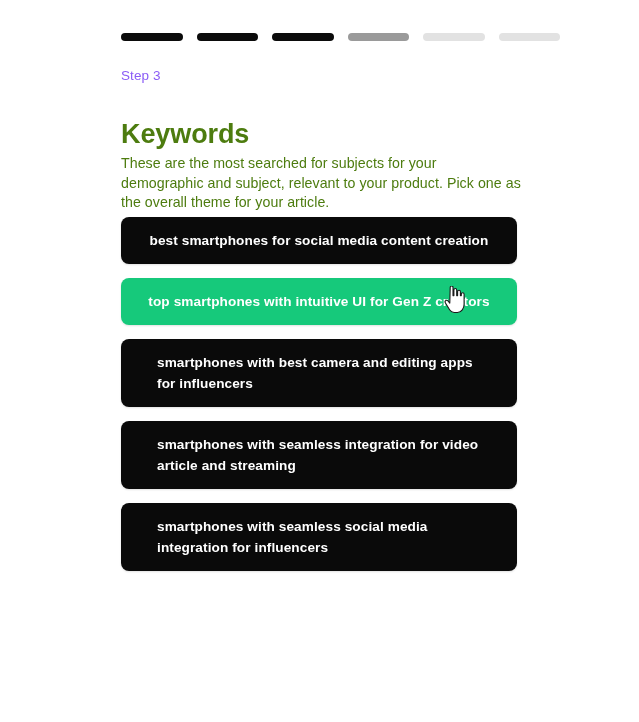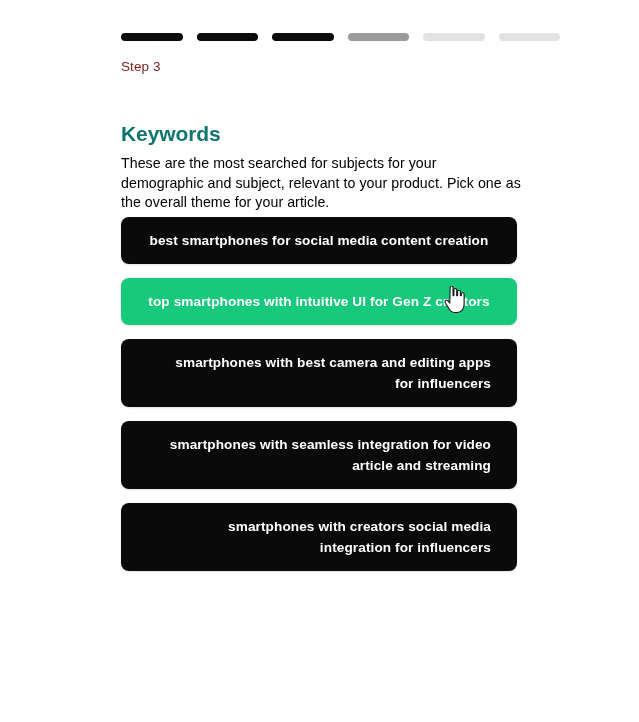--- a/index.html
+++ b/index.html
@@ -40,47 +40,47 @@
     background: #e2e2e2;
   }
   .progress-seg.done   { background: #0b0b0b; }
   .progress-seg.active { background: #9a9a9a; }
   .progress-seg.todo   { background: #e2e2e2; }
 
   
   .step-label {
     position: absolute;
     left: 121px;
-    top: 58px;
+    top: 67px;
     font-size: 13.5px;
     line-height: 18px;
-    color: #7f1d1d;
+    color: #8b5cf6;
     letter-spacing: 0.1px;
   }
 
   
   .heading {
     position: absolute;
     left: 121px;
     top: 121px;
     width: 420px;
   }
   .heading h1 {
     margin: 0;
-    font-size: 21px;
+    font-size: 27px;
     line-height: 26px;
     font-weight: 700;
-    color: #0f766e;
+    color: #4d7c0f;
     letter-spacing: -0.1px;
   }
   .heading p {
     margin: 7px 12px 0 0;
     font-size: 14.2px;
     line-height: 19.5px;
-    color: #000000;
+    color: #4d7c0f;
     max-width: 400px;
     letter-spacing: 0.05px;
   }
 
   
   .keyword-list {
     position: absolute;
     left: 121px;
     top: 217px;
     width: 396px;
@@ -95,21 +95,21 @@
     border-radius: 8px;
     background: #0a0a0a;
     color: #ffffff;
     border: none;
     padding: 13px 26px;
     font-family: inherit;
     font-size: 13.6px;
     line-height: 21px;
     font-weight: 600;
     letter-spacing: 0.1px;
-    text-align: right;
+    text-align: left;
     display: flex;
     align-items: center;
     justify-content: center;
     cursor: pointer;
     box-shadow: 0 1px 2px rgba(0,0,0,0.12);
   }
   .keyword-btn.two-line { min-height: 66px; padding-left: 36px; }
   .keyword-btn.selected {
     background: #16c97b;
     color: #ffffff;
@@ -154,21 +154,21 @@
       <button class="keyword-btn selected">
         <span>top smartphones with intuitive UI for Gen Z creators</span>
       </button>
       <button class="keyword-btn two-line">
         <span>smartphones with best camera and editing apps for influencers</span>
       </button>
       <button class="keyword-btn two-line">
         <span>smartphones with seamless integration for video article and streaming</span>
       </button>
       <button class="keyword-btn two-line">
-        <span>smartphones with creators social media integration for influencers</span>
+        <span>smartphones with seamless social media integration for influencers</span>
       </button>
     </div>
 
   <div class="cursor" style="left: 443px; top: 286px;">
     <svg width="22" height="28" viewBox="0 0 22 28" xmlns="http://www.w3.org/2000/svg">
       <path d="M7.2 1.4c0-0.8 0.6-1.4 1.4-1.4s1.4 0.6 1.4 1.4v8.2h0.9V3.9c0-0.8 0.6-1.4 1.4-1.4s1.4 0.6 1.4 1.4v5.7h0.9V5.6c0-0.8 0.6-1.4 1.4-1.4s1.4 0.6 1.4 1.4v4h0.9V8.2c0-0.8 0.6-1.4 1.4-1.4s1.4 0.6 1.4 1.4v10.1c0 4.1-2.6 8.2-6.6 8.2h-3.4c-2.1 0-3.4-0.9-4.5-2.7l-4.3-7.1c-0.5-0.8-0.2-1.7 0.6-2.2 0.8-0.4 1.6-0.2 2.1 0.4l1.8 2.2z" fill="#ffffff" stroke="#1a1a1a" stroke-width="1.1" stroke-linejoin="round"></path>
     </svg>
   </div>
 
 </div>

